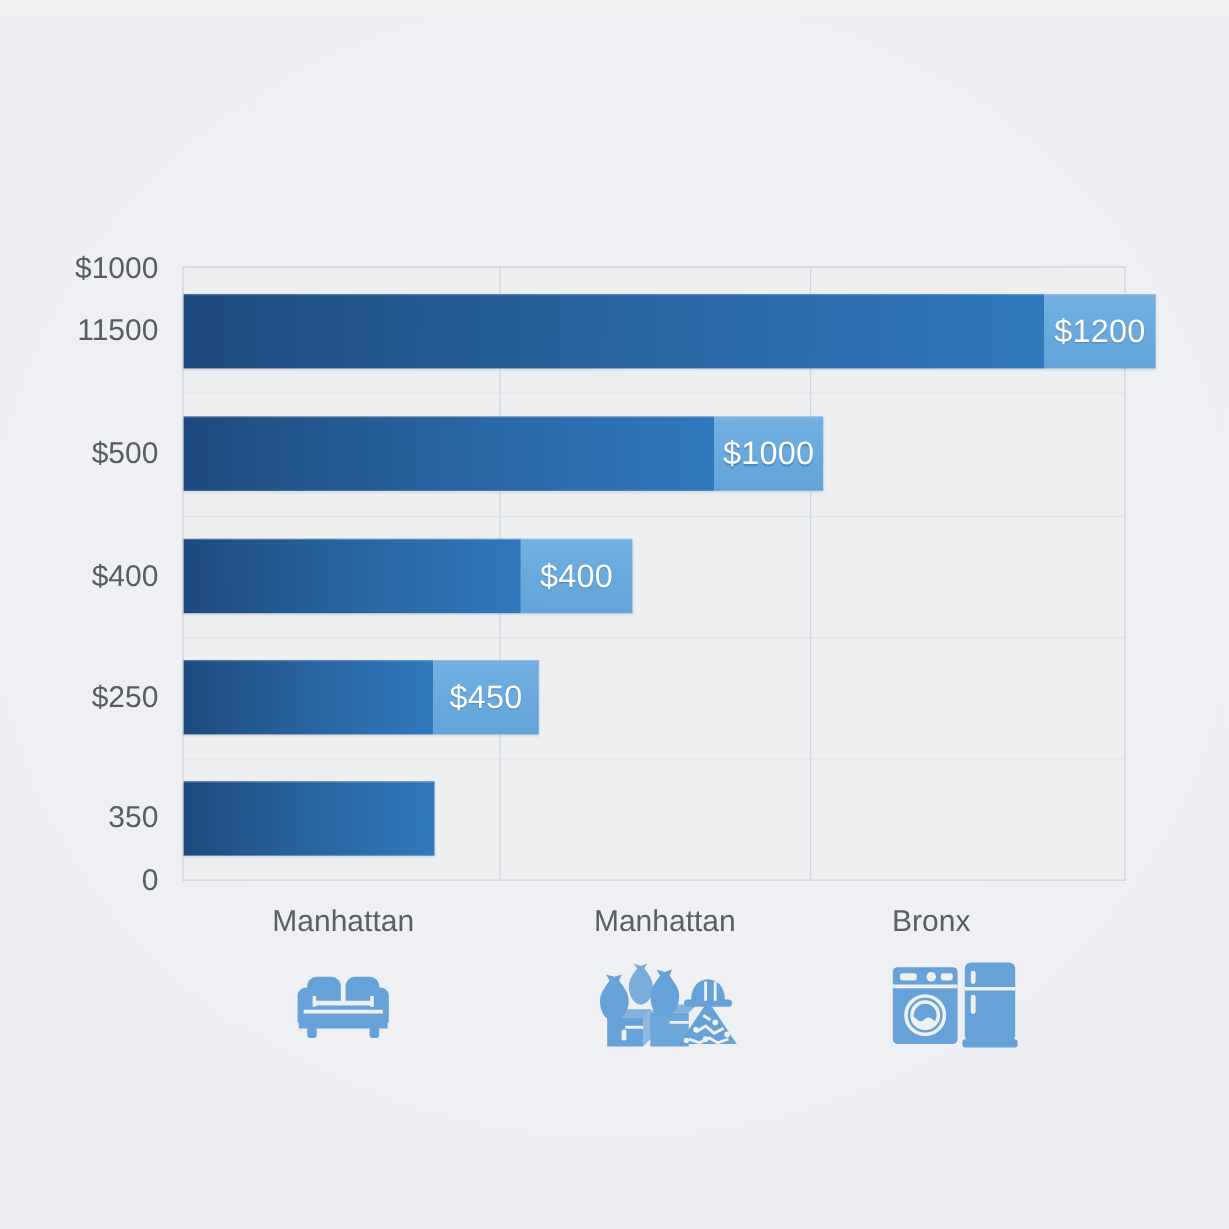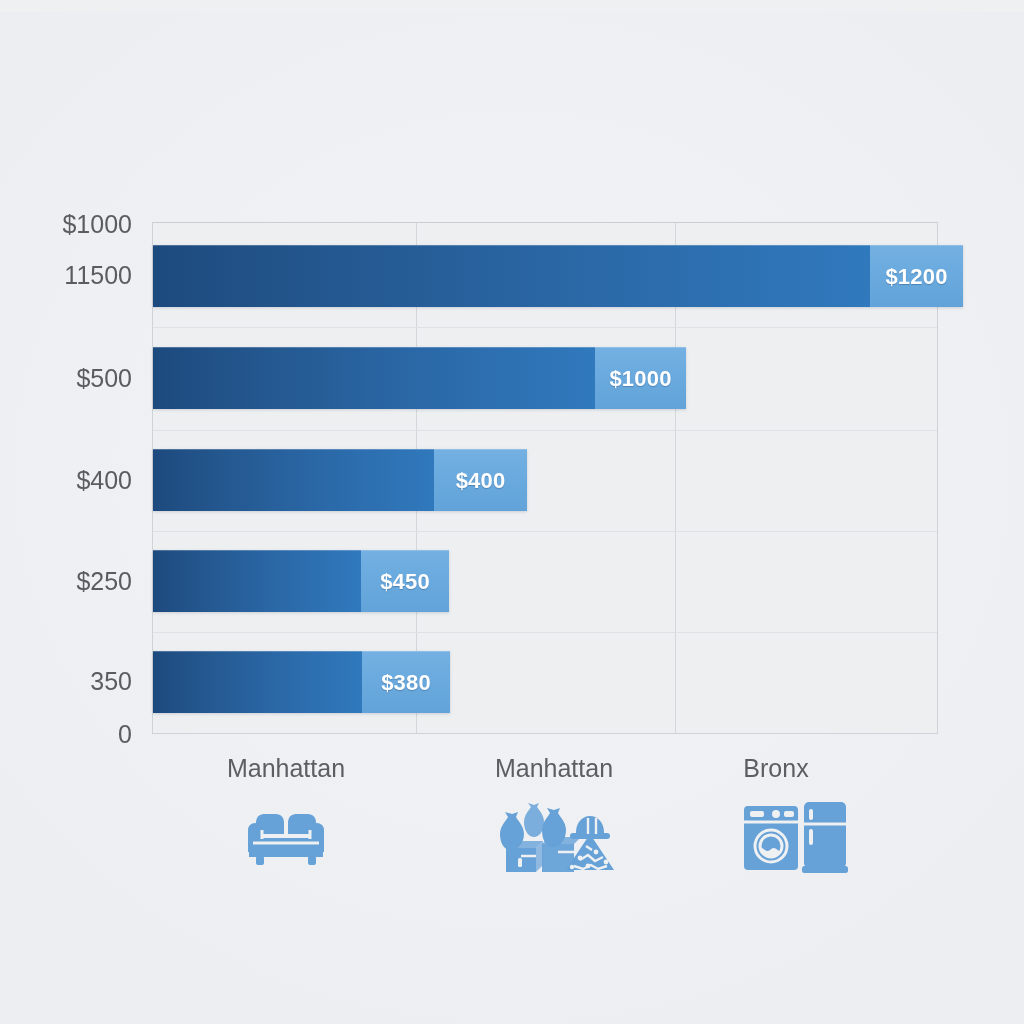--- a/index.html
+++ b/index.html
@@ -72,22 +72,22 @@
     background: linear-gradient(180deg, #74b0e2 0%, #6aaade 45%, #62a3d9 100%);
     border-top: 1px solid rgba(255,255,255,0.30);
     box-sizing: border-box;
     display: flex;
     align-items: center;
     justify-content: center;
     min-width: 60px;
   }
   .bar-value {
     color: #ffffff;
-    font-size: 22px;
-    font-weight: 700;
+    font-size: 27px;
+    font-weight: 400;
     letter-spacing: 0.2px;
     white-space: nowrap;
     padding: 0 12px;
     text-shadow: 0 1px 1px rgba(20,50,90,0.30);
   }
 
   
   .ytick {
     position: absolute;
     right: 1024px;
@@ -181,23 +181,20 @@
 
     <div class="bar-row" style="top:327px;">
       <div class="bar-fill" style="width:208px;"></div>
       <div class="bar-cap" style="width:88px;">
         <span class="bar-value">$450</span>
       </div>
     </div>
 
     <div class="bar-row" style="top:428px;">
       <div class="bar-fill" style="width:209px;"></div>
-      <div class="bar-cap" style="width:88px;">
-        <span class="bar-value">$380</span>
-      </div>
     </div>
 
   </div>
 
   <div class="xtick" style="left:286px;">Manhattan</div>
   <div class="xtick" style="left:554px;">Manhattan</div>
   <div class="xtick" style="left:776px;">Bronx</div>
 
   <div class="xicon" style="left:286px;">
     <svg width="92" height="72" viewBox="0 0 92 72" aria-hidden="true">

